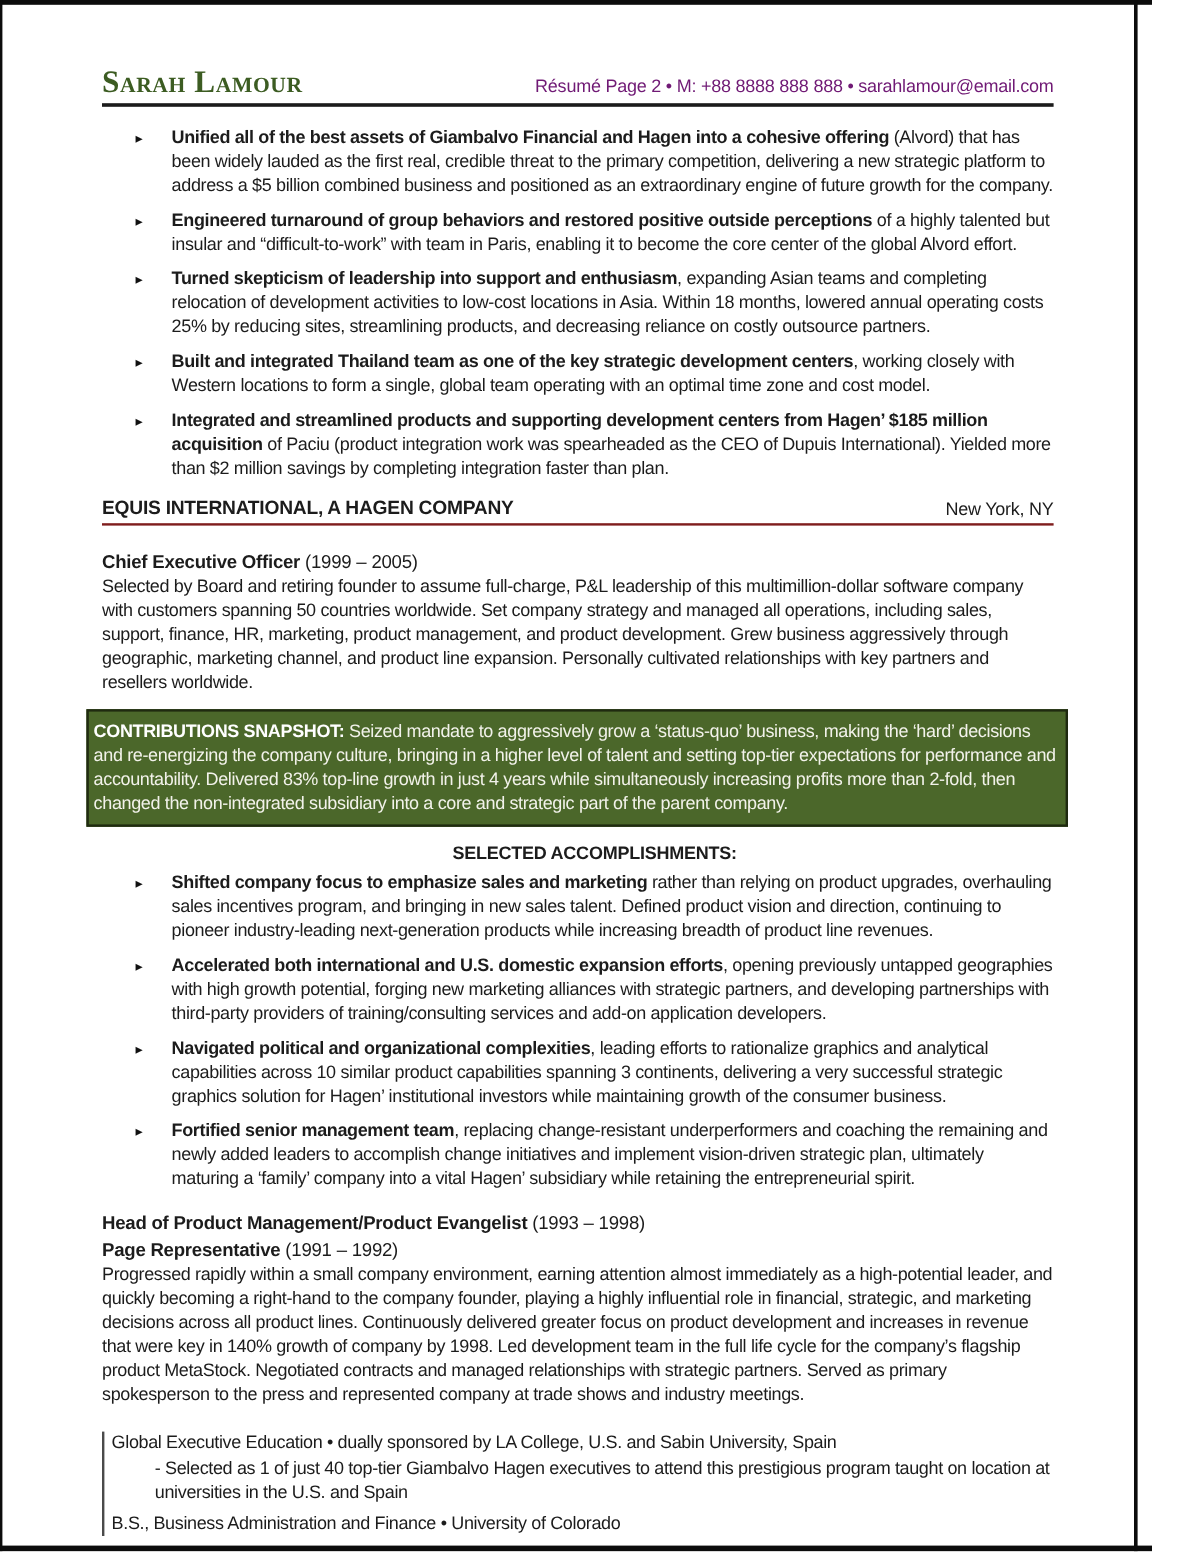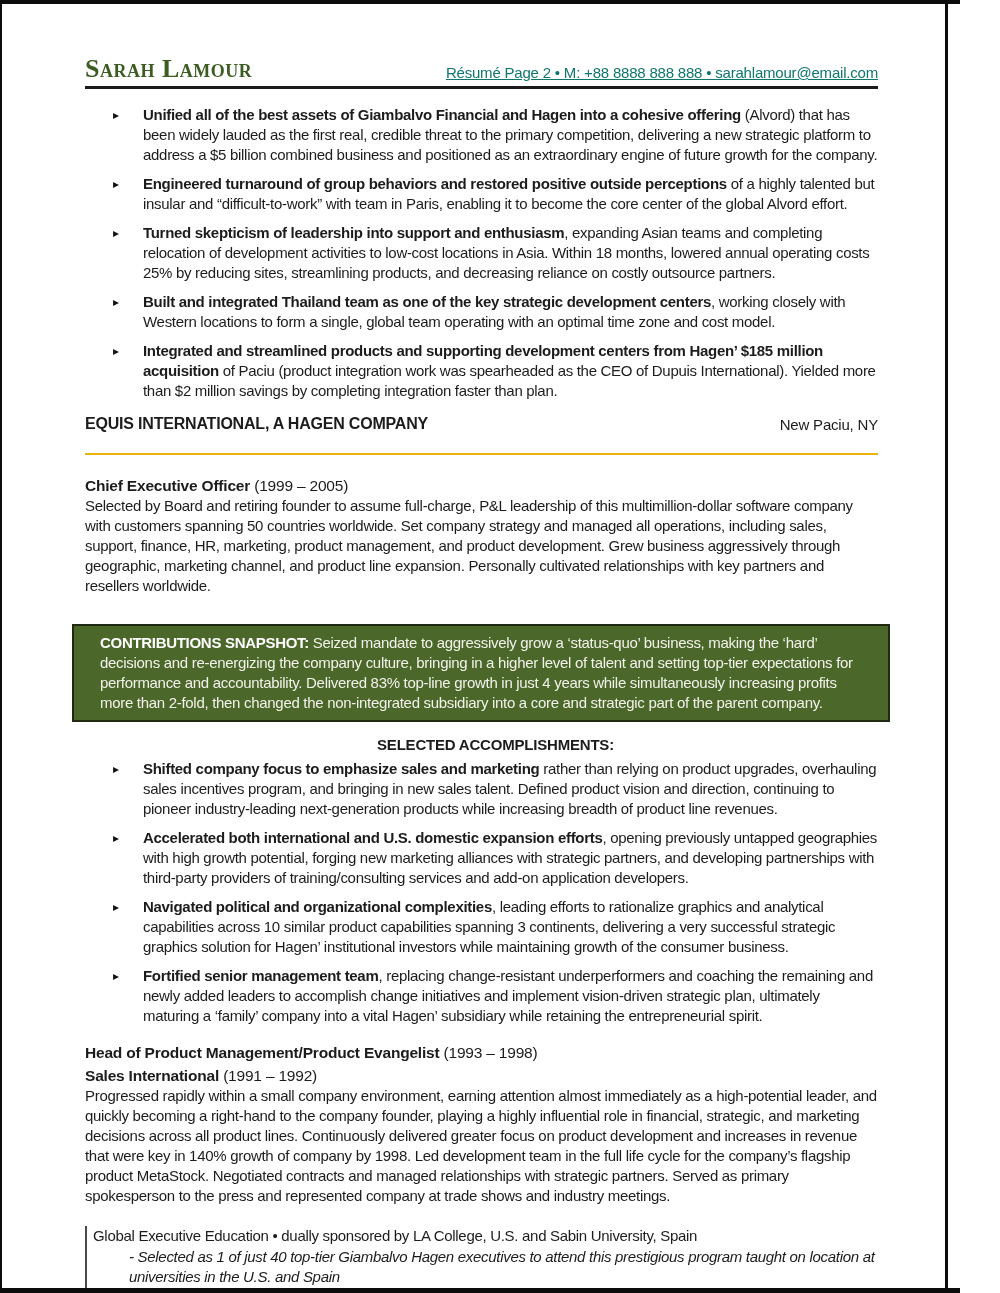--- a/index.html
+++ b/index.html
@@ -17,66 +17,66 @@
 
   .content { padding: 56px 82px 0 85px; }
 
   
   .hdr { display: flex; align-items: flex-end; justify-content: space-between;
          border-bottom: 3px solid #1b1b1b; padding-bottom: 4px; }
   .hdr-name {
     font-family: "Liberation Serif", serif; font-variant: small-caps; font-weight: bold;
     font-size: 26px; letter-spacing: 0.5px; color: var(--accent-green, #3c5c22); line-height: 1;
   }
-  .hdr-meta { font-size: 15px; letter-spacing: -0.2px; color: #0f766e; padding-bottom: 1px; text-decoration: underline; }
+  .hdr-meta { font-size: 15px; letter-spacing: -0.2px; color: #701a75; padding-bottom: 1px; }
 
   
   .bullets { margin-top: 16px; }
   .bullet { display: flex; margin-bottom: 9px; }
   .bullet .arr {
     flex: 0 0 30px; margin-left: 28px; font-size: 12px; line-height: 20px; color: #111;
   }
   .bullet p { flex: 1; font-size: 15px; line-height: 20px; letter-spacing: -0.3px; }
   .bullet b { letter-spacing: -0.3px; }
 
   
   .company-row { display: flex; justify-content: space-between; align-items: flex-end;
-                 margin-top: 14px; border-bottom: 2px solid #eab308; padding-bottom: 20px; }
+                 margin-top: 14px; border-bottom: 2px solid #7f1d1d; padding-bottom: 3px; }
   .company-name { font-size: 16px; font-weight: bold; letter-spacing: -0.2px; }
   .company-loc  { font-size: 15px; letter-spacing: -0.2px; }
   .role-line { margin-top: 20px; font-size: 15.5px; line-height: 21px; letter-spacing: -0.2px; }
   .role-line b { font-size: 15.5px; }
   .para { margin-top: 0; font-size: 15px; line-height: 20px; letter-spacing: -0.3px; }
 
   
   .snapshot {
-    margin: 28px -12px 0 -13px;
+    margin: 12px -12px 0 -13px;
     background: var(--snapshot-bg, #4b672a);
     border: 2px solid var(--snapshot-border, #1f2a10);
     color: var(--snapshot-text, #f2f2ea);
-    padding: 7px 26px; font-size: 15px; line-height: 20px; letter-spacing: -0.3px;
+    padding: 7px 4px; font-size: 15px; line-height: 20px; letter-spacing: -0.3px;
   }
   .snapshot b { color: #ffffff; }
 
   
   .accomp-label { margin: 14px 0 6px 28px; font-size: 15px; font-weight: bold; letter-spacing: -0.2px; text-align: center; }
 
   .roles-block { margin-top: 16px; }
 
   
   .edu { display: flex; margin-top: 20px; padding-bottom: 30px; }
   .edu-head-col { flex: 0 0 111px; padding-top: 4px; }
   .edu-heading {
     font-family: "Liberation Serif", serif; font-variant: small-caps; font-weight: bold;
     font-size: 19px; color: var(--accent-green, #3c5c22); line-height: 1;
     border-bottom: 2px solid var(--accent-green, #3c5c22); display: inline-block; padding-bottom: 1px;
   }
   .edu-body { flex: 1; border-left: 2px solid #4a4a4a; padding-left: 6px; }
   .edu-line { font-size: 15px; line-height: 20px; letter-spacing: -0.3px; }
-  .edu-note { font-size: 15px; line-height: 20px; letter-spacing: -0.3px; font-style: italic;
+  .edu-note { font-size: 15px; line-height: 20px; letter-spacing: -0.3px; 
               margin: 1px 0 6px 36px; }
 </style>
 </head>
 <body>
 
 <div class="sheet">
   <div class="frame-top"></div>
   <div class="frame-left"></div>
   <div class="frame-right"></div>
   <div class="frame-bottom"></div>
@@ -106,21 +106,21 @@
         <p><b>Built and integrated Thailand team as one of the key strategic development centers</b><span>, working closely with Western locations to form a single, global team operating with an optimal time zone and cost model.</span></p>
       </div>
       <div class="bullet">
         <span class="arr">▸</span>
         <p><b>Integrated and streamlined products and supporting development centers from Hagen’ $185 million acquisition</b><span> of Paciu (product integration work was spearheaded as the CEO of Dupuis International). Yielded more than $2 million savings by completing integration faster than plan.</span></p>
       </div>
     </div>
 
     <div class="company-row">
       <div class="company-name">EQUIS INTERNATIONAL, A HAGEN COMPANY</div>
-      <div class="company-loc">New Paciu, NY</div>
+      <div class="company-loc">New York, NY</div>
     </div>
 
     <div class="role-line">
       <b>Chief Executive Officer</b><span> (1999 – 2005)</span>
     </div>
 
     <p class="para">Selected by Board and retiring founder to assume full-charge, P&amp;L leadership of this multimillion-dollar software company with customers spanning 50 countries worldwide. Set company strategy and managed all operations, including sales, support, finance, HR, marketing, product management, and product development. Grew business aggressively through geographic, marketing channel, and product line expansion. Personally cultivated relationships with key partners and resellers worldwide.</p>
 
     <div class="snapshot">
       <b>CONTRIBUTIONS SNAPSHOT:</b><span> Seized mandate to aggressively grow a ‘status-quo’ business, making the ‘hard’ decisions and re-energizing the company culture, bringing in a higher level of talent and setting top-tier expectations for performance and accountability. Delivered 83% top-line growth in just 4 years while simultaneously increasing profits more than 2-fold, then changed the non-integrated subsidiary into a core and strategic part of the parent company.</span>
@@ -145,21 +145,21 @@
         <span class="arr">▸</span>
         <p><b>Fortified senior management team</b><span>, replacing change-resistant underperformers and coaching the remaining and newly added leaders to accomplish change initiatives and implement vision-driven strategic plan, ultimately maturing a ‘family’ company into a vital Hagen’ subsidiary while retaining the entrepreneurial spirit.</span></p>
       </div>
     </div>
 
     <div class="roles-block">
       <div class="role-line" style="margin-top:0">
         <b>Head of Product Management/Product Evangelist</b><span> (1993 – 1998)</span>
       </div>
       <div class="role-line" style="margin-top:2px">
-        <b>Sales International</b><span> (1991 – 1992)</span>
+        <b>Page Representative</b><span> (1991 – 1992)</span>
       </div>
       <p class="para">Progressed rapidly within a small company environment, earning attention almost immediately as a high-potential leader, and quickly becoming a right-hand to the company founder, playing a highly influential role in financial, strategic, and marketing decisions across all product lines. Continuously delivered greater focus on product development and increases in revenue that were key in 140% growth of company by 1998. Led development team in the full life cycle for the company’s flagship product MetaStock. Negotiated contracts and managed relationships with strategic partners. Served as primary spokesperson to the press and represented company at trade shows and industry meetings.</p>
     </div>
 
     <div class="edu">
       <div class="edu-body">
         <div class="edu-line">Global Executive Education •  dually sponsored by LA College, U.S. and Sabin University, Spain</div>
         <div class="edu-note">- Selected as 1 of just 40 top-tier Giambalvo Hagen executives to attend this prestigious program taught on location at universities in the U.S. and Spain</div>
         <div class="edu-line">B.S., Business Administration and Finance • University of Colorado</div>
       </div>

